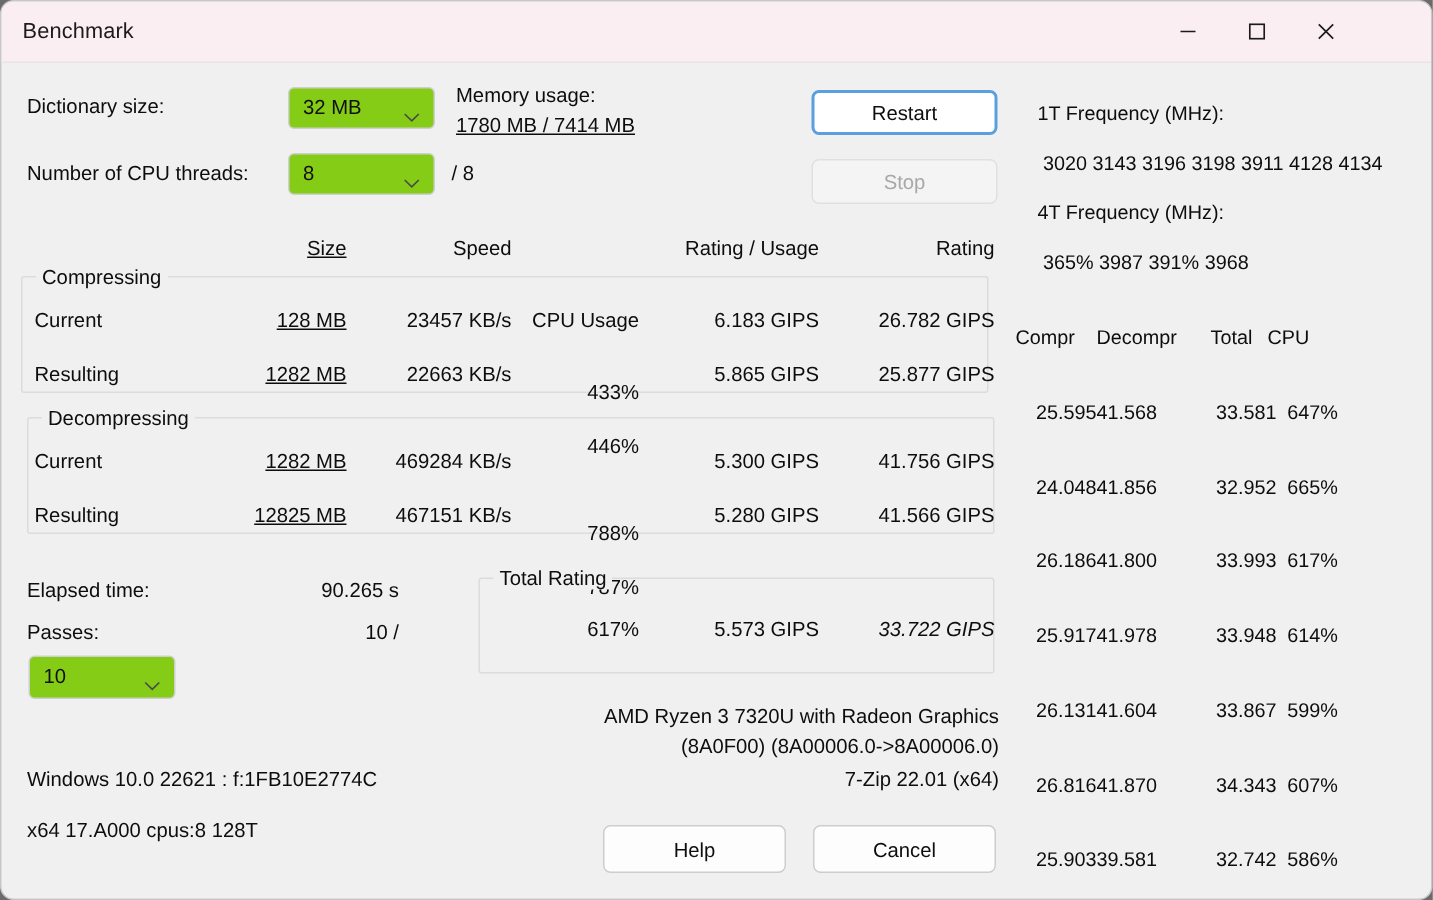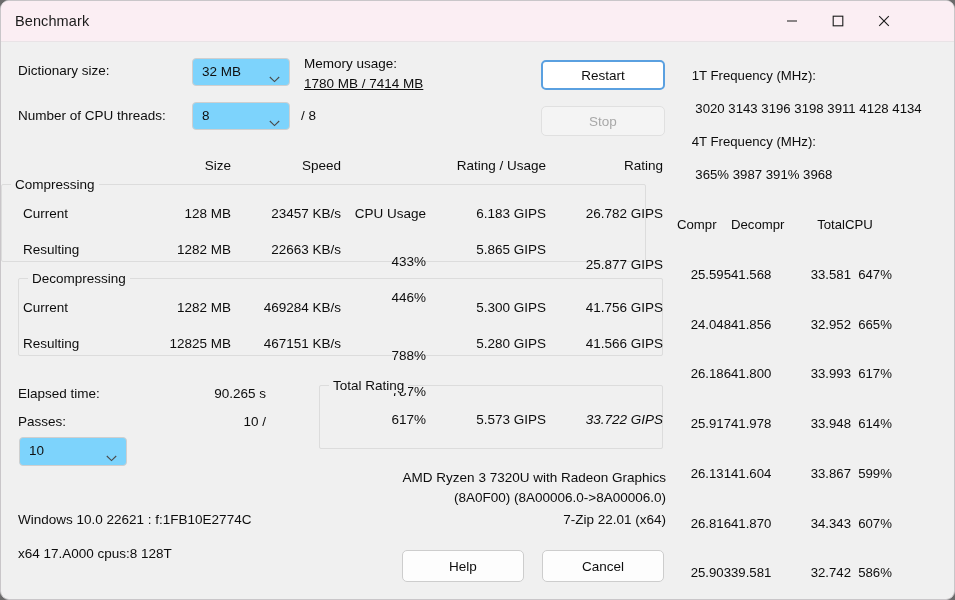--- a/index.html
+++ b/index.html
@@ -69,21 +69,21 @@
     position: absolute;
     font-size: 13.5px;
     color: #0d0d0d;
     white-space: nowrap;
   }
   .r { text-align: right; }
 
   
   .combo {
     position: absolute;
-    background: #7dd3fc;
+    background: #84cc16;
     border: 1px solid #cfcfcf;
     border-radius: 4px;
     box-sizing: border-box;
     height: 28px;
   }
   .combo .ctext {
     position: absolute;
     left: 9px;
     top: 5px;
     font-size: 13.5px;
@@ -151,26 +151,26 @@
     white-space: pre;
   }
   #logpanel .ln { white-space: pre; }
   .logrow { display: block; white-space: pre; }
   .c-compr  { display: inline-block; width: 54px; text-align: right; }
   .c-decompr{ display: inline-block; width: 62px; }
   .c-total  { display: inline-block; width: 58px; text-align: right; }
   .c-cpu    { display: inline-block; width: 48px; text-align: center; }
   .hdr-compr   { display: inline-block; width: 54px; text-align: left; }
   .hdr-decompr { display: inline-block; width: 66px; text-align: left; }
-  .hdr-total   { display: inline-block; width: 48px; text-align: right; }
+  .hdr-total   { display: inline-block; width: 48px; text-align: center; }
   .hdr-cpu     { display: inline-block; width: 40px; text-align: left; }
 
   
   .col-label { left: 22px; width: 120px; }
-  .col-size  { left: 120px; width: 110px; }
+  .col-size  { left: 120px; width: 110px; text-decoration: underline; }
   .col-speed { left: 230px; width: 110px; }
   .col-cpu   { left: 340px; width: 85px; margin-top: 48px; }
   .col-ru    { left: 425px; width: 120px; }
   .col-rat   { left: 545px; width: 117px; }
 </style>
 </head>
 <body>
 
 <div id="window">
 
@@ -224,40 +224,40 @@
 
   <button class="pbtn focus" style="left:540px; top:59px; width:124px; height:30px;">Restart</button>
   <button class="pbtn disabled" style="left:540px; top:105px; width:124px; height:30px;">Stop</button>
 
   <div class="val r col-size" style="top:157px;">Size</div>
   <div class="val r col-speed" style="top:157px;">Speed</div>
   <div class="val r col-cpu" style="top:157px;">CPU Usage</div>
   <div class="val r col-ru" style="top:157px;">Rating / Usage</div>
   <div class="val r col-rat" style="top:157px;">Rating</div>
 
-  <div class="group" style="left:0; top:183px; width:645px; height:78px;">
+  <div class="group" style="left:13px; top:183px; width:645px; height:78px;">
     <span class="group-title">Compressing</span>
   </div>
 
   <div>
     <div class="val col-label" style="top:205px;">Current</div>
     <div class="val r col-size" style="top:205px;">128 MB</div>
     <div class="val r col-speed" style="top:205px;">23457 KB/s</div>
     <div class="val r col-cpu" style="top:205px;">433%</div>
     <div class="val r col-ru" style="top:205px;">6.183 GIPS</div>
     <div class="val r col-rat" style="top:205px;">26.782 GIPS</div>
   </div>
 
   <div>
     <div class="val col-label" style="top:241px;">Resulting</div>
     <div class="val r col-size" style="top:241px;">1282 MB</div>
     <div class="val r col-speed" style="top:241px;">22663 KB/s</div>
     <div class="val r col-cpu" style="top:241px;">446%</div>
     <div class="val r col-ru" style="top:241px;">5.865 GIPS</div>
-    <div class="val r col-rat" style="top:256px;">25.877 GIPS</div>
+    <div class="val r col-rat" style="top:241px;">25.877 GIPS</div>
   </div>
 
   <div class="group" style="left:17px; top:277px; width:645px; height:78px;">
     <span class="group-title">Decompressing</span>
   </div>
 
   <div>
     <div class="val col-label" style="top:299px;">Current</div>
     <div class="val r col-size" style="top:299px;">1282 MB</div>
     <div class="val r col-speed" style="top:299px;">469284 KB/s</div>
@@ -274,21 +274,21 @@
     <div class="val r col-ru" style="top:335px;">5.280 GIPS</div>
     <div class="val r col-rat" style="top:335px;">41.566 GIPS</div>
   </div>
 
   <div class="lbl" style="left:17px; top:385px;">Elapsed time:</div>
   <div class="val r" style="left:150px; top:385px; width:115px;">90.265 s</div>
 
   <div class="lbl" style="left:17px; top:413px;">Passes:</div>
   <div class="val r" style="left:150px; top:413px; width:115px;">10 /</div>
 
-  <div class="combo" style="left:18px; top:436px; width:108px; height:29px;">
+  <div class="combo" style="left:18px; top:436px; width:98px; height:29px;">
     <span class="ctext" style="top:5px;">10</span>
     <span class="chev" style="top:10px;">
       <svg width="11" height="7" viewBox="0 0 11 7">
         <polyline points="0.8,1 5.5,5.6 10.2,1" fill="none" stroke="#4a4a4a" stroke-width="1.1"></polyline>
       </svg>
     </span>
   </div>
 
   <div class="group" style="left:318px; top:384px; width:344px; height:64px;">
     <span class="group-title">Total Rating</span>

